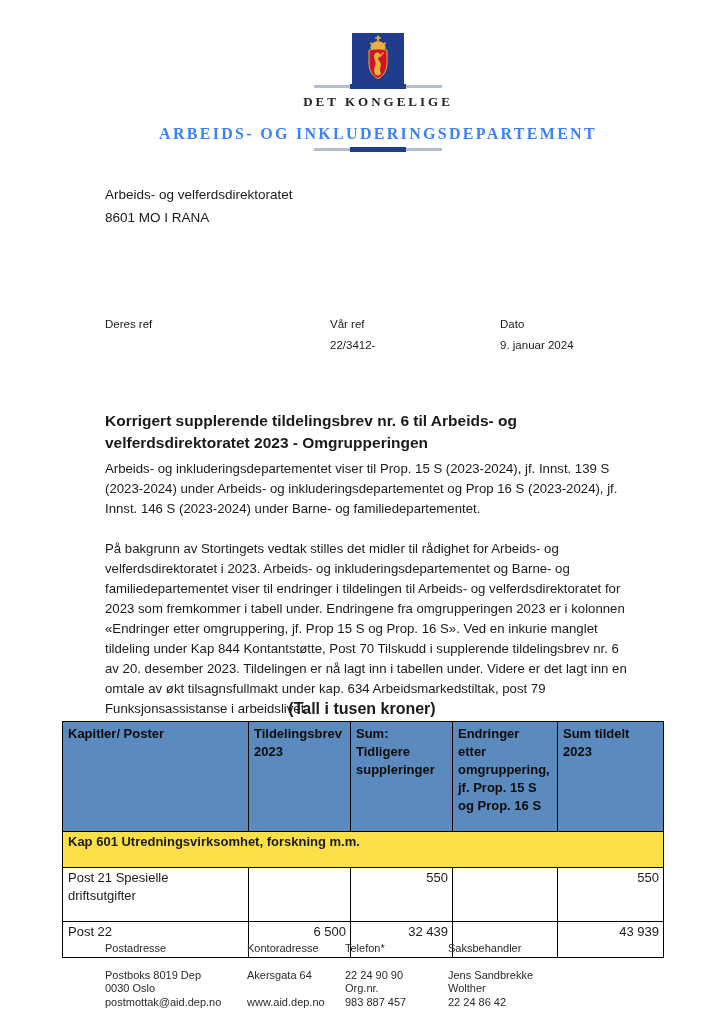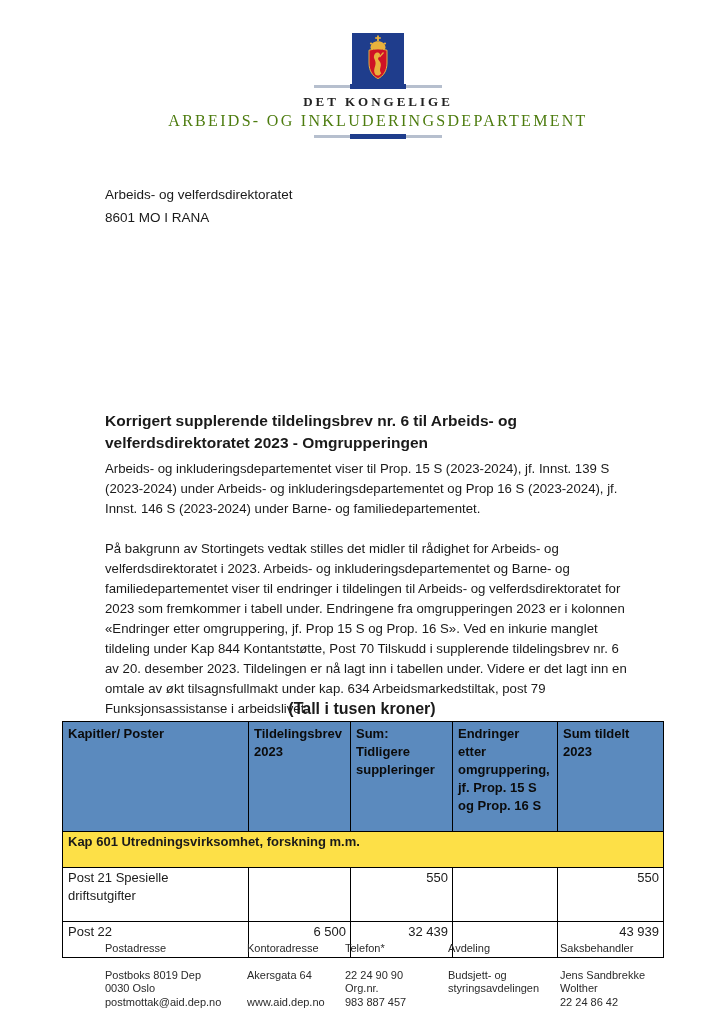--- a/index.html
+++ b/index.html
@@ -20,23 +20,23 @@
     top: -1px; width: 56px; height: 5px; background: #1f3d8c;
   }
   .rule.top { margin-top: 0; }
   .rule.bottom { margin-top: 5px; }
   .kongelige {
     margin-top: 6px;
     font-family: "Liberation Serif", serif; font-weight: bold;
     font-size: 13px; letter-spacing: 3px; color: #222;
   }
   .dept-name {
-    margin-top: 2px;
-    font-family: "Liberation Serif", serif; font-weight: normal;
-    font-size: 16px; letter-spacing: 2.3px; color: #4d7c0f;
+    margin-top: 15px;
+    font-family: "Liberation Serif", serif; font-weight: bold;
+    font-size: 16px; letter-spacing: 2.3px; color: #3b82f6;
   }
 
   
   .recipient { position: absolute; top: 183px; left: 105px; font-size: 13.5px; line-height: 23px; }
 
   
   .refs { position: absolute; top: 318px; left: 105px; display: flex; font-size: 11.5px; }
   .ref-col { display: flex; flex-direction: column; gap: 9px; }
   .ref-col.c1 { width: 225px; }
   .ref-col.c2 { width: 170px; }
@@ -103,20 +103,34 @@
     <div class="rule bottom">
       <div class="rule-center"></div>
     </div>
   </div>
 
   <div class="recipient">
     <div>Arbeids- og velferdsdirektoratet</div>
     <div>8601 MO I RANA</div>
   </div>
 
+  <div class="refs">
+    <div class="ref-col c1">
+      <div>Deres ref</div>
+      <div></div>
+    </div>
+    <div class="ref-col c2">
+      <div>Vår ref</div>
+      <div>22/3412-</div>
+    </div>
+    <div class="ref-col c3">
+      <div>Dato</div>
+      <div>9. januar 2024</div>
+    </div>
+  </div>
 
   <div class="letter-body">
     <h1 class="letter-title">Korrigert supplerende tildelingsbrev nr. 6 til Arbeids- og velferdsdirektoratet 2023 - Omgrupperingen</h1>
     <p>Arbeids- og inkluderingsdepartementet viser til Prop. 15 S (2023-2024), jf. Innst. 139 S (2023-2024) under Arbeids- og inkluderingsdepartementet og Prop 16 S (2023-2024), jf. Innst. 146 S (2023-2024) under Barne- og familiedepartementet.</p>
     <p>På bakgrunn av Stortingets vedtak stilles det midler til rådighet for Arbeids- og velferdsdirektoratet i 2023. Arbeids- og inkluderingsdepartementet og Barne- og familiedepartementet viser til endringer i tildelingen til Arbeids- og velferdsdirektoratet for 2023 som fremkommer i tabell under. Endringene fra omgrupperingen 2023 er i kolonnen «Endringer etter omgruppering, jf. Prop 15 S og Prop. 16 S». Ved en inkurie manglet tildeling under Kap 844 Kontantstøtte, Post 70 Tilskudd i supplerende tildelingsbrev nr. 6 av 20. desember 2023. Tildelingen er nå lagt inn i tabellen under. Videre er det lagt inn en omtale av økt tilsagnsfullmakt under kap. 634 Arbeidsmarkedstiltak, post 79 Funksjonsassistanse i arbeidslivet.</p>
   </div>
 
   <div class="table-wrap">
     <div class="table-note">(Tall i tusen kroner)</div>
     <table class="alloc">
@@ -179,25 +193,20 @@
       <div>Akersgata 64
 
 www.aid.dep.no</div>
     </div>
     <div class="fcol f3">
       <div>Telefon*</div>
       <div>22 24 90 90
 Org.nr.
 983 887 457</div>
     </div>
-    <div class="fcol f4">
-      <div>Avdeling</div>
-      <div>Budsjett- og
-styringsavdelingen</div>
-    </div>
     <div class="fcol f5">
       <div>Saksbehandler</div>
       <div>Jens Sandbrekke
 Wolther
 22 24 86 42</div>
     </div>
   </div>
 
 </div>
 

